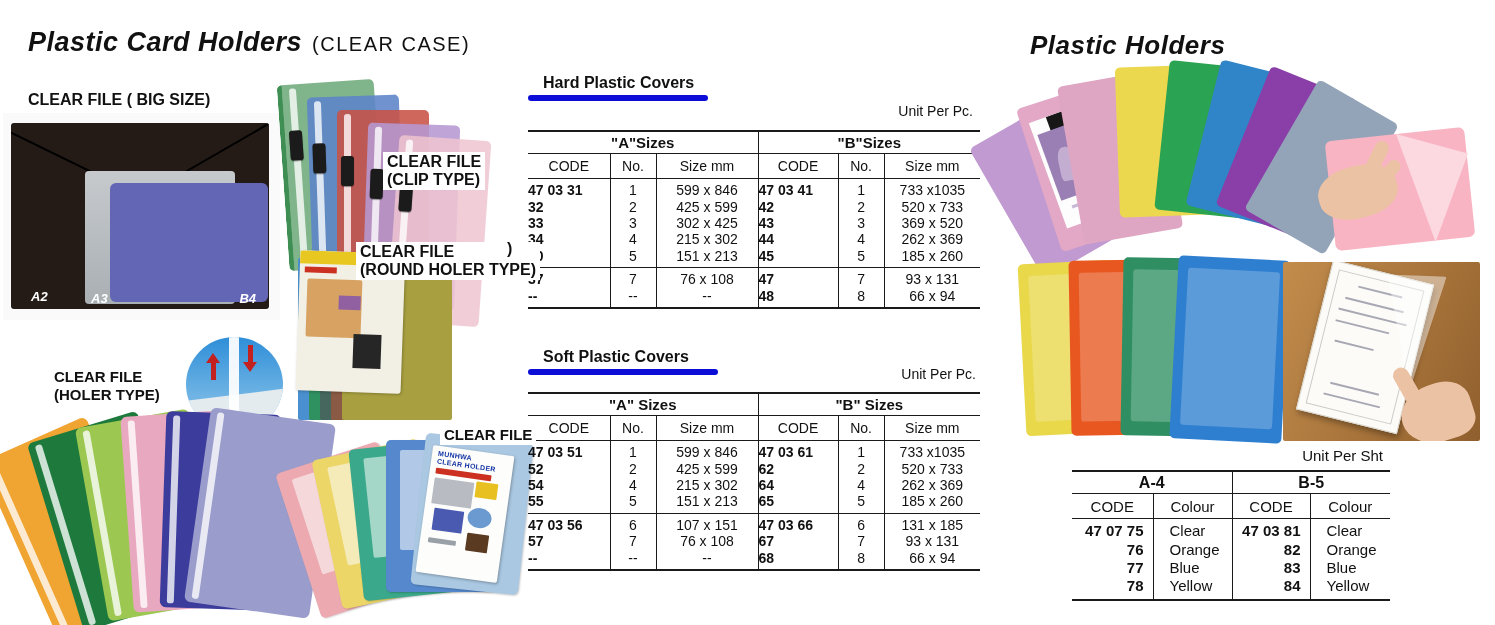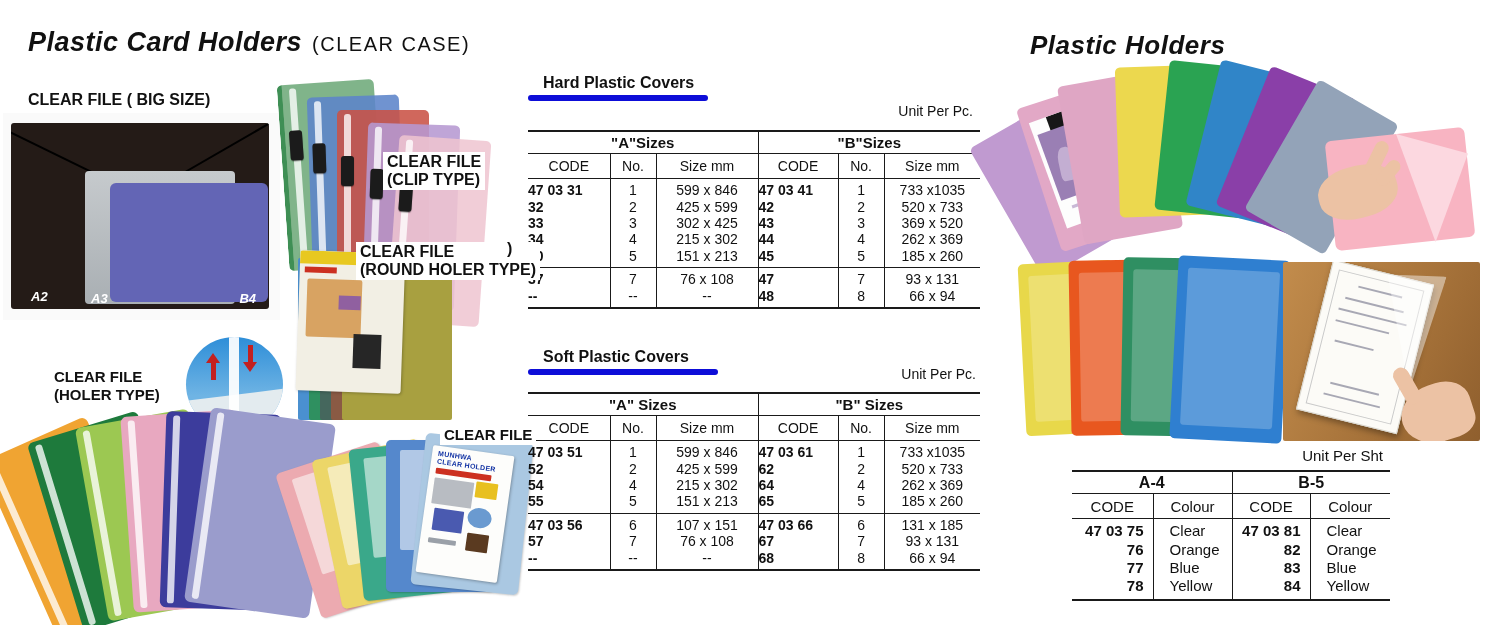--- a/index.html
+++ b/index.html
@@ -461,21 +461,21 @@
       </tr>
       <tr class="cols">
         <th>CODE</th>
         <th>Colour</th>
         <th>CODE</th>
         <th>Colour</th>
       </tr>
     </thead>
     <tbody>
         <tr>
-          <td>47 03 75</td>
+          <td>47 07 75</td>
           <td>Clear</td>
           <td>47 03 81</td>
           <td>Clear</td>
         </tr>
         <tr>
           <td>76</td>
           <td>Orange</td>
           <td>82</td>
           <td>Orange</td>
         </tr>

